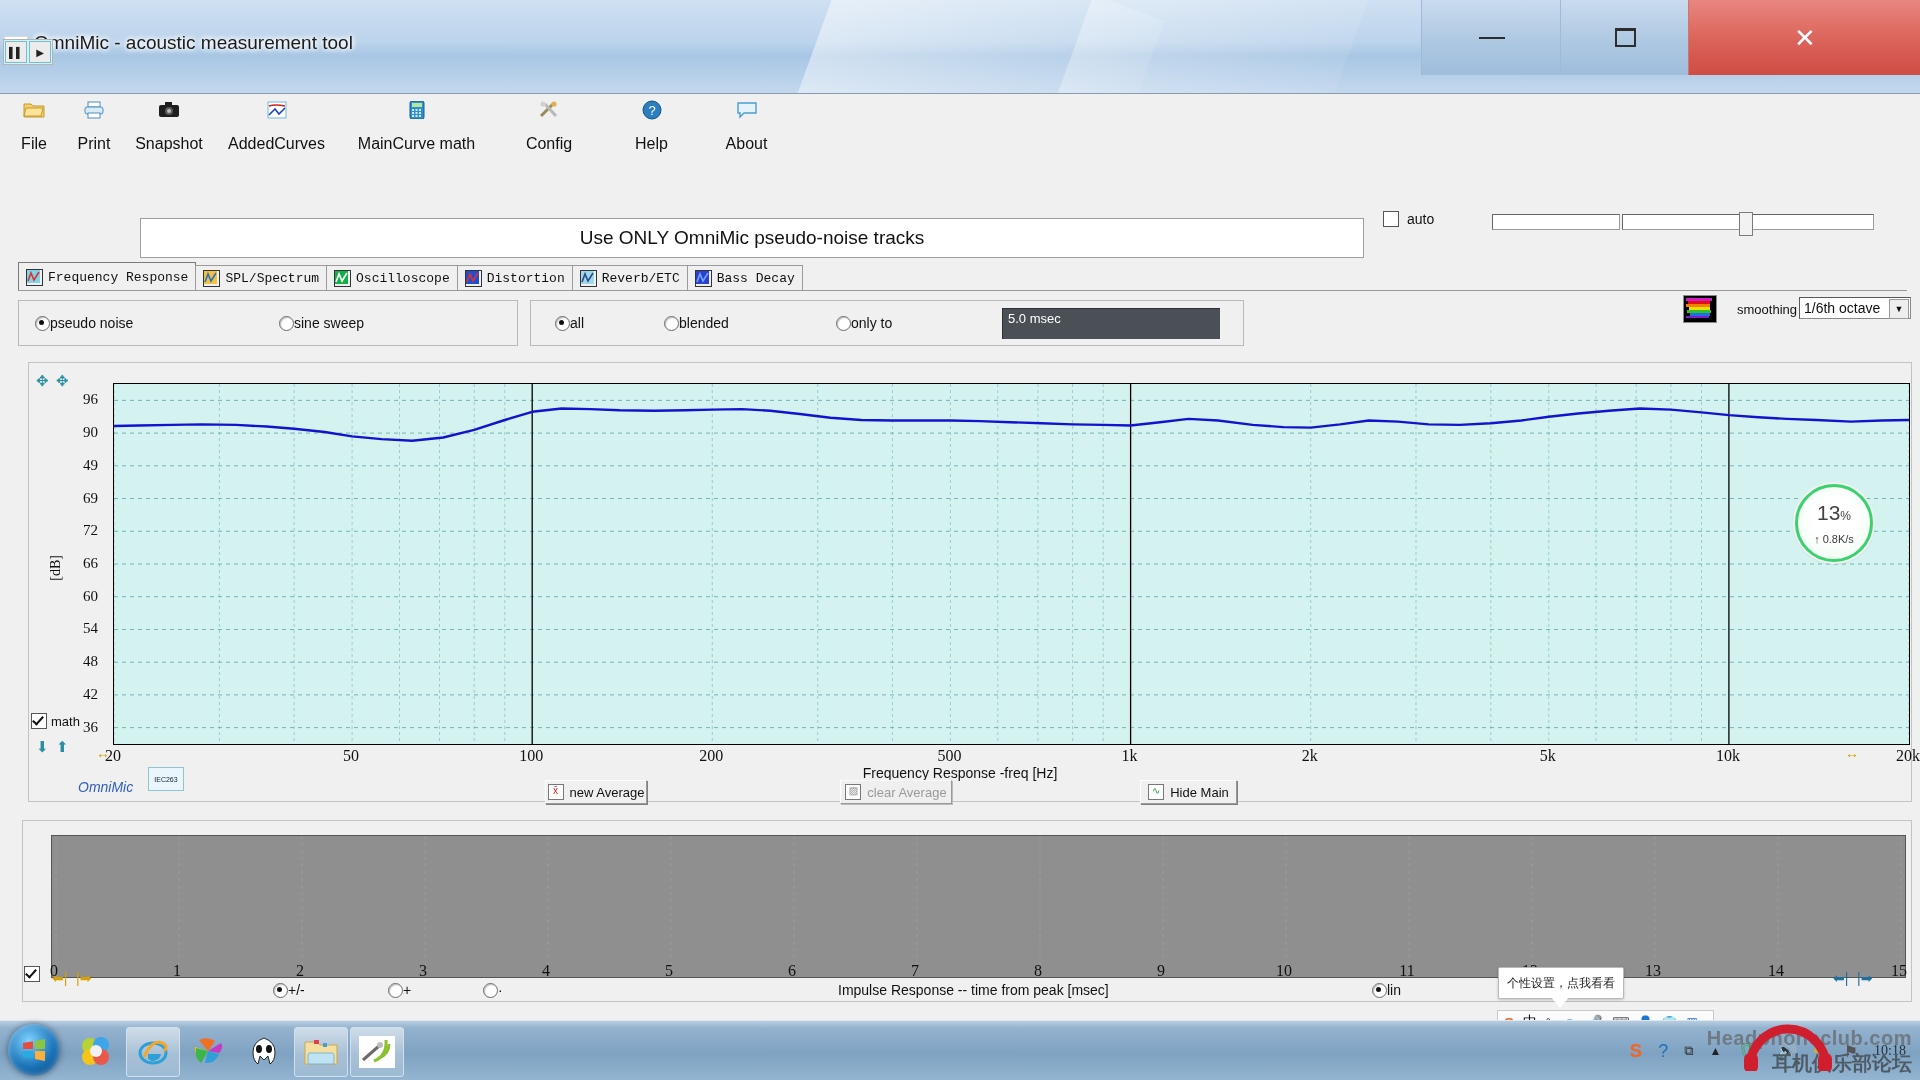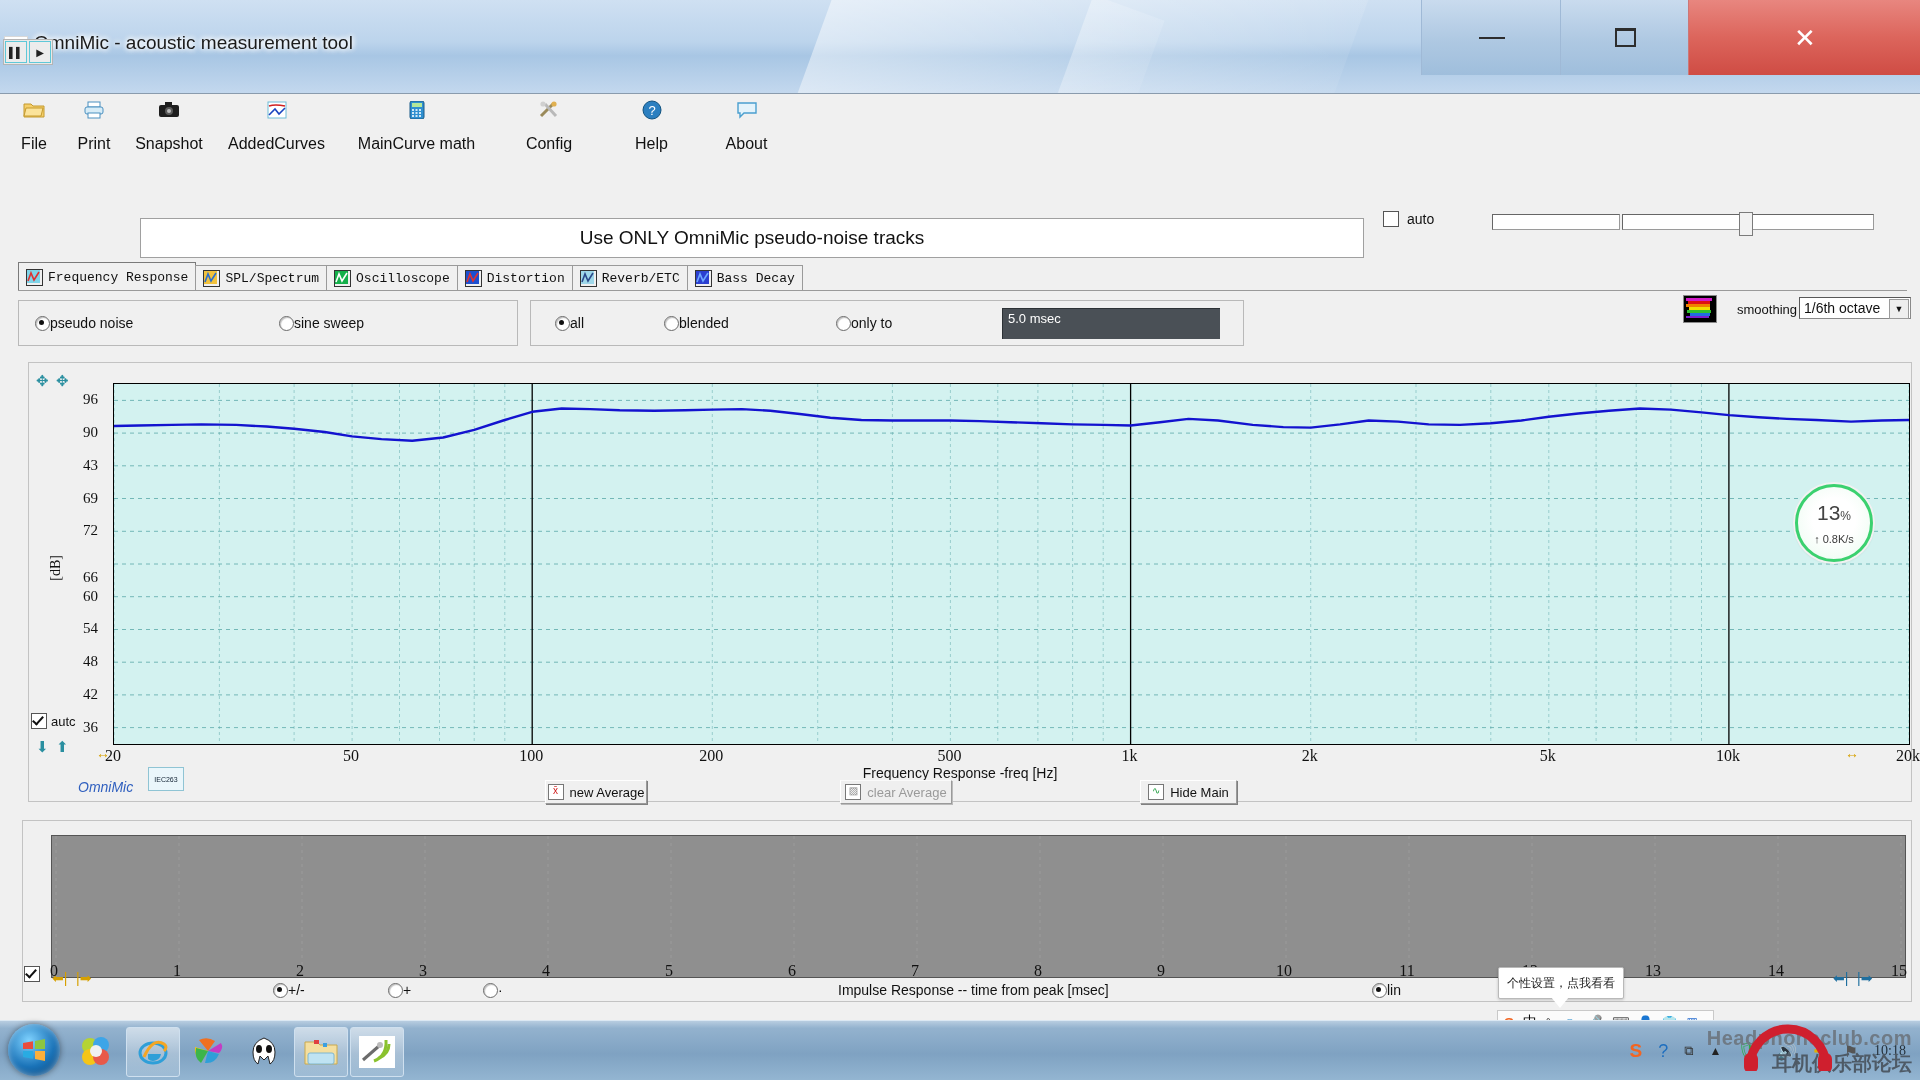--- a/index.html
+++ b/index.html
@@ -409,24 +409,24 @@
           <line x1="418.2" y1="0" x2="418.2" y2="360" stroke="#000" stroke-width="1.3"></line>
           <line x1="1016.6" y1="0" x2="1016.6" y2="360" stroke="#000" stroke-width="1.3"></line>
           <line x1="1614.9" y1="0" x2="1614.9" y2="360" stroke="#000" stroke-width="1.3"></line>
           <path d="M0.0 42.0 L24.8 41.5 L58.0 40.9 L87.4 40.4 L122.1 40.9 L152.7 42.5 L180.1 44.7 L210.7 48.0 L238.1 52.4 L267.5 55.1 L298.2 56.7 L329.2 53.5 L360.2 45.8 L390.8 36.0 L418.2 27.8 L447.7 24.5 L476.2 25.1 L505.7 26.2 L540.3 26.7 L571.0 26.2 L598.3 25.6 L627.8 25.1 L656.3 26.7 L685.8 30.0 L716.4 33.8 L747.4 36.0 L778.4 36.5 L809.1 36.5 L836.4 36.5 L865.9 37.1 L896.5 38.2 L927.6 39.3 L958.6 40.4 L989.2 40.9 L1016.6 41.5 L1046.0 38.2 L1074.5 34.9 L1104.0 36.5 L1138.7 40.9 L1169.3 43.1 L1196.7 43.6 L1226.1 40.4 L1254.7 36.5 L1284.1 37.6 L1314.7 40.4 L1345.8 40.9 L1376.8 39.3 L1407.4 36.5 L1434.8 32.7 L1464.2 29.5 L1494.8 26.7 L1525.9 24.5 L1556.9 25.6 L1587.5 28.4 L1614.9 31.1 L1644.3 33.3 L1672.9 34.9 L1702.3 36.0 L1737.0 37.6 L1767.6 36.5 L1795.0 36.0" stroke="#1313cf" stroke-width="2.4" fill="none" stroke-linejoin="round" stroke-linecap="round"></path>
         </svg>
       </div>
   </div>
   <div id="yticks" style="position: absolute; left: 0px; top: 0px; width: 0px; height: 0px;">
       <div class="ytick" style="left: 60px; width: 38px; text-align: right; top: 399.364px;">96</div>
       <div class="ytick" style="left: 60px; width: 38px; text-align: right; top: 432.091px;">90</div>
-      <div class="ytick" style="left: 60px; width: 38px; text-align: right; top: 464.818px;">43</div>
+      <div class="ytick" style="left: 60px; width: 38px; text-align: right; top: 464.818px;">49</div>
       <div class="ytick" style="left: 60px; width: 38px; text-align: right; top: 497.545px;">69</div>
       <div class="ytick" style="left: 60px; width: 38px; text-align: right; top: 530.273px;">72</div>
-      <div class="ytick" style="left: 60px; width: 38px; text-align: right; top: 577px;">66</div>
+      <div class="ytick" style="left: 60px; width: 38px; text-align: right; top: 563px;">66</div>
       <div class="ytick" style="left: 60px; width: 38px; text-align: right; top: 595.727px;">60</div>
       <div class="ytick" style="left: 60px; width: 38px; text-align: right; top: 628.455px;">54</div>
       <div class="ytick" style="left: 60px; width: 38px; text-align: right; top: 661.182px;">48</div>
       <div class="ytick" style="left: 60px; width: 38px; text-align: right; top: 693.909px;">42</div>
       <div class="ytick" style="left: 60px; width: 38px; text-align: right; top: 726.636px;">36</div>
     </div>
   <div class="ylabel">[dB]</div>
   <div id="xticks">
       <div class="xtick" style="left: 113px; top: 747px;">20</div>
       <div class="xtick" style="left: 351.101px; top: 747px;">50</div>
@@ -442,21 +442,21 @@
       <div class="arrbtn" style="left: 1845px; top: 745px; font-size: 14px; color: rgb(214, 160, 0);">↔</div>
     </div>
   <div class="xcaption" style="top:765px">Frequency Response  -freq [Hz]</div>
 
   <div class="arrbtn" style="left:36px;top:372px">✥</div>
   <div class="arrbtn" style="left:56px;top:372px">✥</div>
   <div class="arrbtn" style="left:36px;top:738px">⬇</div>
   <div class="arrbtn" style="left:56px;top:738px">⬆</div>
   <div class="autoc">
     <span class="cbx on"></span>
-    <span>autc</span>
+    <span>math</span>
   </div>
   <div class="iec">IEC263</div>
   <div class="omnimic">OmniMic</div>
   <div id="chartbtns" style="position: absolute; left: 0px; top: 0px;">
       <div class="btn" style="left: 545px; top: 780px; width: 100px;">
         <span class="btnico" style="color:#d02020">x̄</span>
         <span>new Average</span>
       </div>
       <div class="btn dis" style="left: 840px; top: 780px; width: 110px;">
         <span class="btnico" style="color:#8a8a8a">▨</span>

